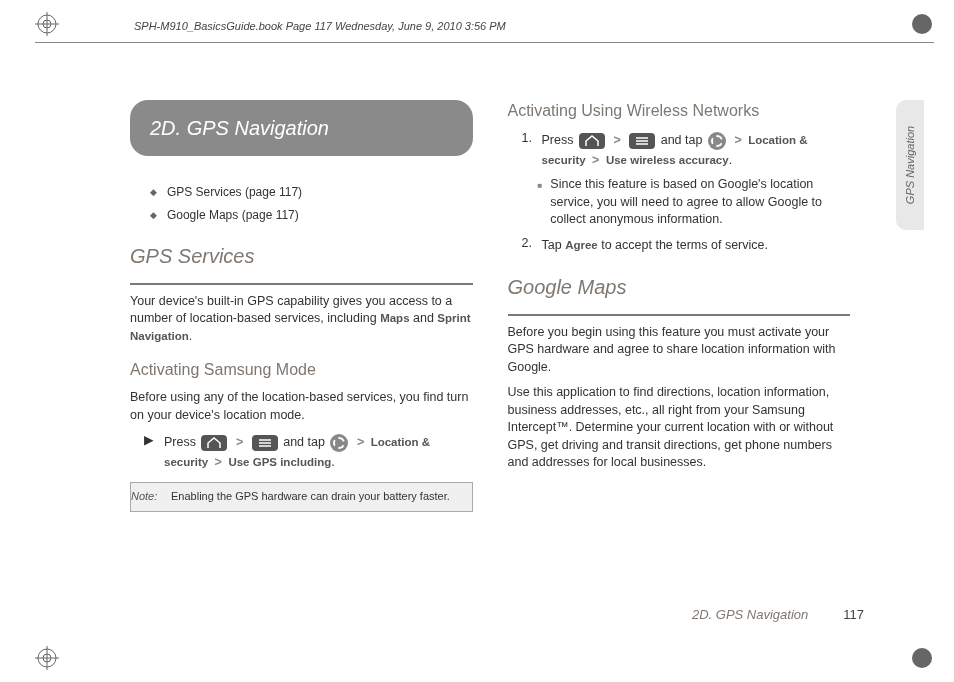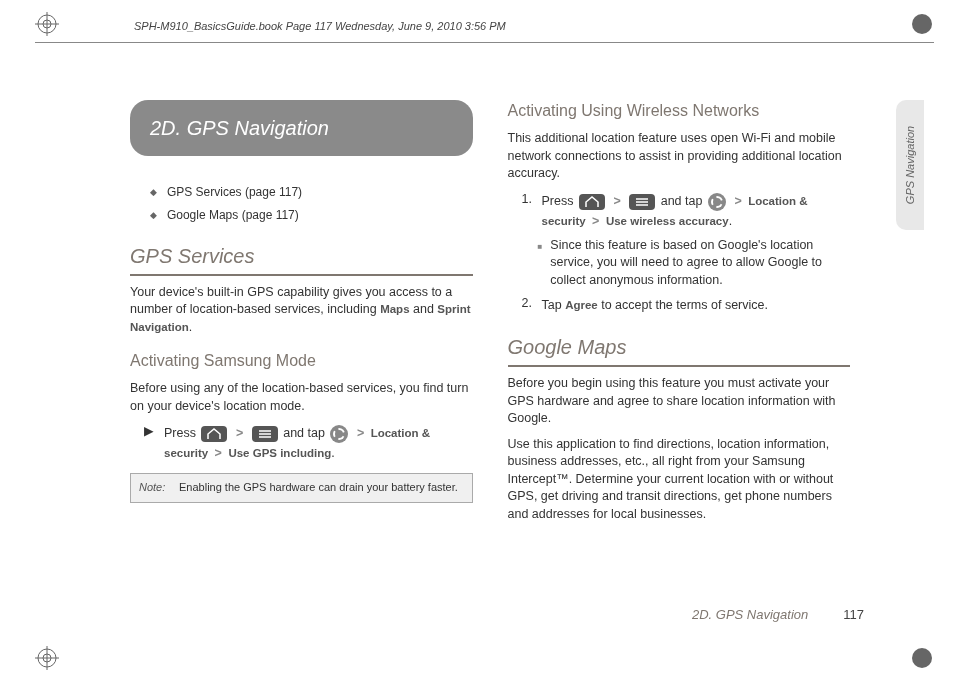--- a/index.html
+++ b/index.html
@@ -73,21 +73,21 @@
   color: #666;
 }
 h2.section-head {
   font-style: italic;
   color: #7f7770;
   font-weight: 400;
   font-size: 20px;
   margin-top: 18px;
   margin-bottom: 2px;
   border-bottom: 2px solid #7f7770;
-  padding-bottom: 4px;
+  padding-bottom: 13px;
 }
 h3.sub-head {
   color: #7f7770;
   font-weight: 400;
   font-size: 16px;
   margin-top: 14px;
   margin-bottom: 8px;
 }
 p { margin: 8px 0; }
 .bold { font-weight: bold; font-size: 11.5px; color: #555; }
@@ -124,21 +124,21 @@
   content:'';
   position:absolute;
   inset:3px;
   border:2px dashed #fff;
   border-radius:50%;
 }
 .gt { font-weight: bold; color: #888; margin: 0 3px; }
 .note-box {
   border: 1px solid #aaa;
   background: #f0f0f0;
-  padding: 6px 8px;
+  padding: 6px 0;
   font-size: 11px;
   display: flex;
   gap: 6px;
   margin-top: 10px;
 }
 .note-label { font-style: italic; color: #555; min-width: 34px; }
 .sub-bullet {
   margin: 6px 0 6px 30px;
   display: flex;
   gap: 8px;
@@ -250,21 +250,20 @@
     </div>
 
     <div class="note-box">
       <span class="note-label">Note:</span>
       <span>Enabling the GPS hardware can drain your battery faster.</span>
     </div>
   </div>
 
   <div class="col">
     <h3 class="sub-head" style="margin-top:0">Activating Using Wireless Networks</h3>
-    <p>This additional location feature uses open Wi-Fi and mobile network connections to assist in providing additional location accuracy.</p>
 
     <div class="step">
       <span class="step-marker">1.</span>
       <span class="step-body">
         <span>Press </span>
         <span class="key-icon"><svg viewBox="0 0 16 12">
               <path d="M2 11 L2 6 L8 1 L14 6 L14 11" fill="none" stroke="#fff" stroke-width="1.5"></path>
             </svg></span>
         <span class="gt">&gt;</span>
         <span class="key-icon"><svg viewBox="0 0 16 12">

